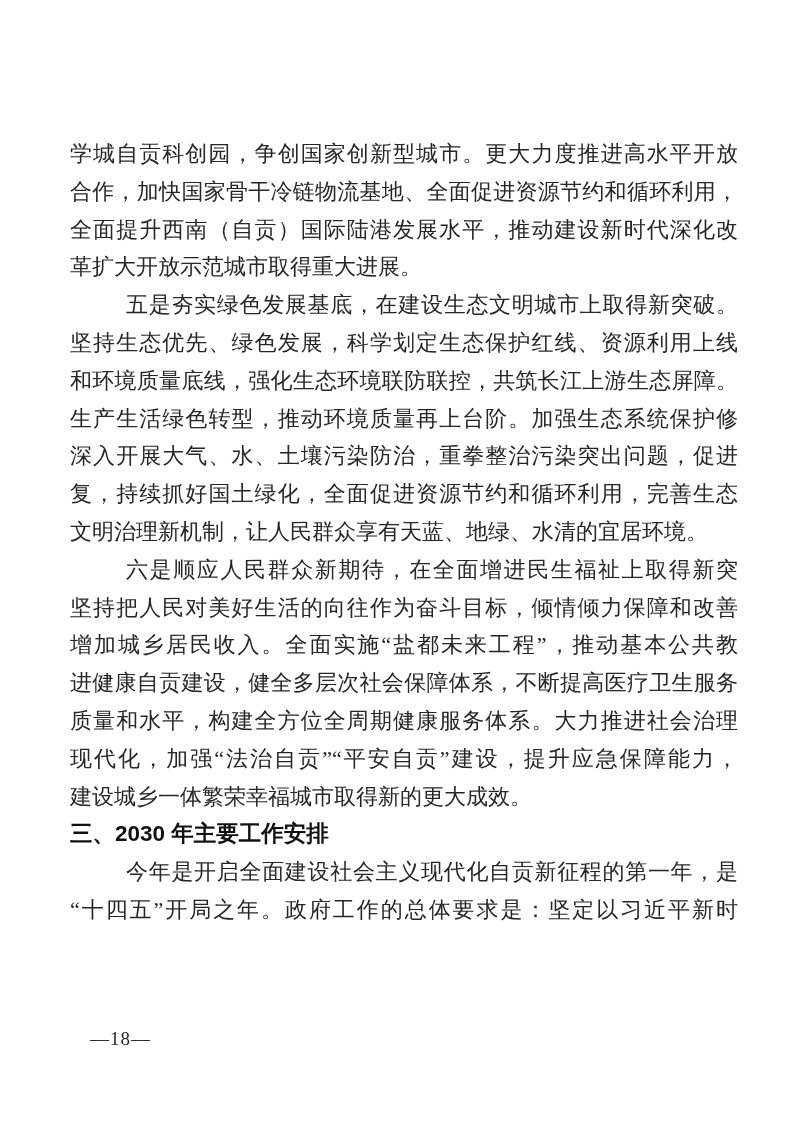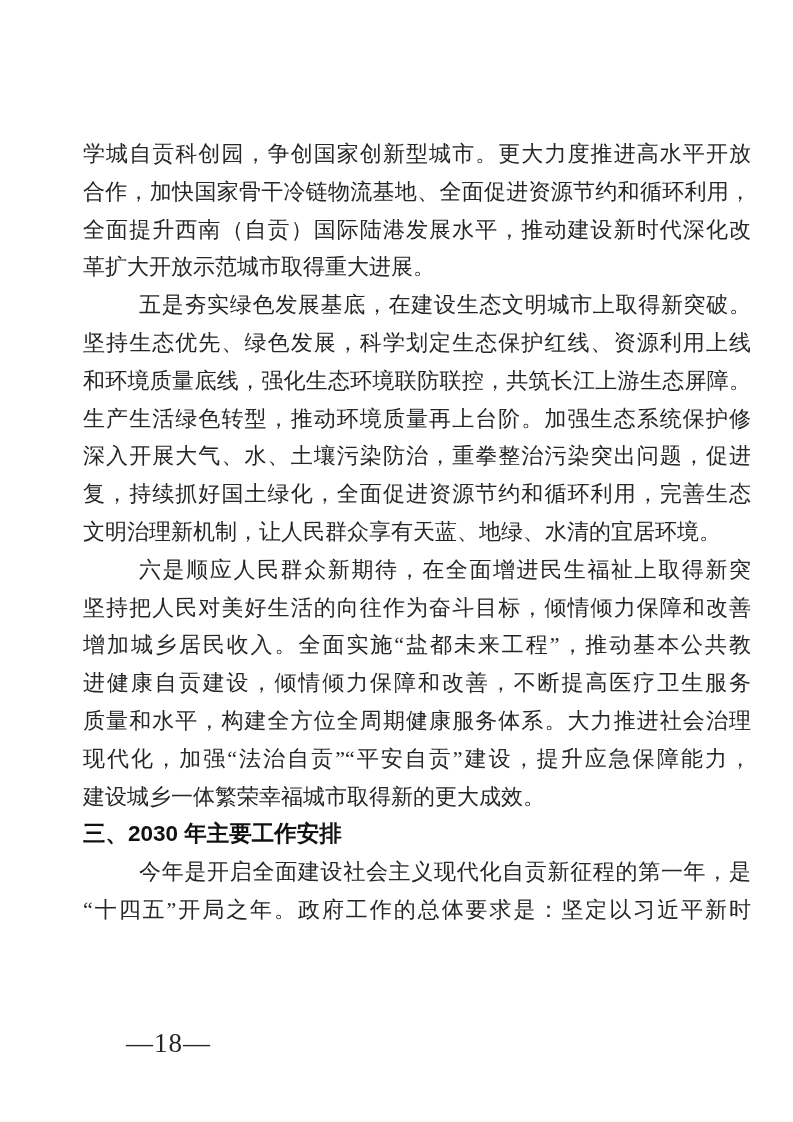--- a/index.html
+++ b/index.html
@@ -9,21 +9,21 @@
     font-family:"Liberation Serif","DejaVu Serif",serif;
   }
   .page{
     position:relative;
     width:793px;height:1122px;
     background:var(--bg,#ffffff);
     overflow:hidden;
   }
   .text-block{
     position:absolute;
-    left:83px;top:135px;
+    left:70px;top:135px;
     width:668px;
     color:var(--text,#262626);
     font-size:22px;
   }
   .para,.heading{margin:0;padding:0;}
   .line{
     height:37.8px;
     line-height:37.8px;
     text-align:justify;
     overflow:hidden;
@@ -40,25 +40,24 @@
   }
   .u{
     text-decoration-color:var(--underline,#fe0000);
     text-decoration-thickness:3px;
     text-underline-offset:5px;
     text-decoration-skip-ink:none;
   }
   .page-number{
     position:absolute;
     left:90px;top:1028px;
-    font-size:27px;
+    font-size:19px;
     letter-spacing:1px;
     color:var(--text,#262626);
     font-family:"Liberation Serif","DejaVu Serif",serif;
-    margin-left:36px;
   }
 </style>
 </head>
 <body>
 
 <div class="page">
   <div class="text-block" id="doc-body">
       <div class="para">
         <div class="line just"><span>学城自贡科创园，争创国家创新型城市。更大力度推进高水平开放</span></div>
         <div class="line just"><span>合作，加快国家骨干冷链物流基地、全面促进资源节约和循环利用，</span></div>
@@ -71,21 +70,21 @@
         <div class="line just"><span>和环境质量底线，强化生态环境联防联控，共筑长江上游生态屏障。</span></div>
         <div class="line just"><span>生产生活绿色转型，推动环境质量再上台阶。加强生态系统保护修</span></div>
         <div class="line just"><span>深入开展大气、水、土壤污染防治，重拳整治污染突出问题，促进</span></div>
         <div class="line just"><span>复，持续抓好国土绿化，全面促进资源节约和循环利用，完善生态</span></div>
         <div class="line"><span>文明治理新机制，让人民群众享有天蓝、地绿、水清的宜居环境。</span></div>
       </div>
       <div class="para">
         <div class="line just indent"><span>六</span><span class="u">是顺应人民群众新期待，在全面增进民生福祉上取得新突破。</span></div>
         <div class="line just"><span>坚持把人民对美好生活的向往作为奋斗目标，倾情倾力保障和改善</span></div>
         <div class="line just"><span>增加城乡居民收入。全面实施“盐都未来工程”，推动基本公共教</span></div>
-        <div class="line just"><span>进健康自贡建设，倾情倾力保障和改善，不断提高医疗卫生服务</span></div>
+        <div class="line just"><span>进健康自贡建设，健全多层次社会保障体系，不断提高医疗卫生服务</span></div>
         <div class="line just"><span>质量和水平，构建全方位全周期健康服务体系。大力推进社会治理</span></div>
         <div class="line just"><span>现代化，加强“法治自贡”“平安自贡”建设，提升应急保障能力，</span></div>
         <div class="line"><span>建设城乡一体繁荣幸福城市取得新的更大成效。</span></div>
       </div>
       <div class="heading">
         <div class="line"><span>三、2030 年主要工作安排</span></div>
       </div>
       <div class="para">
         <div class="line just indent"><span>今年是开启全面建设社会主义现代化自贡新征程的第一年，是</span></div>
         <div class="line just"><span>“十四五”开局之年。政府工作的总体要求是：坚定以习近平新时</span></div>

